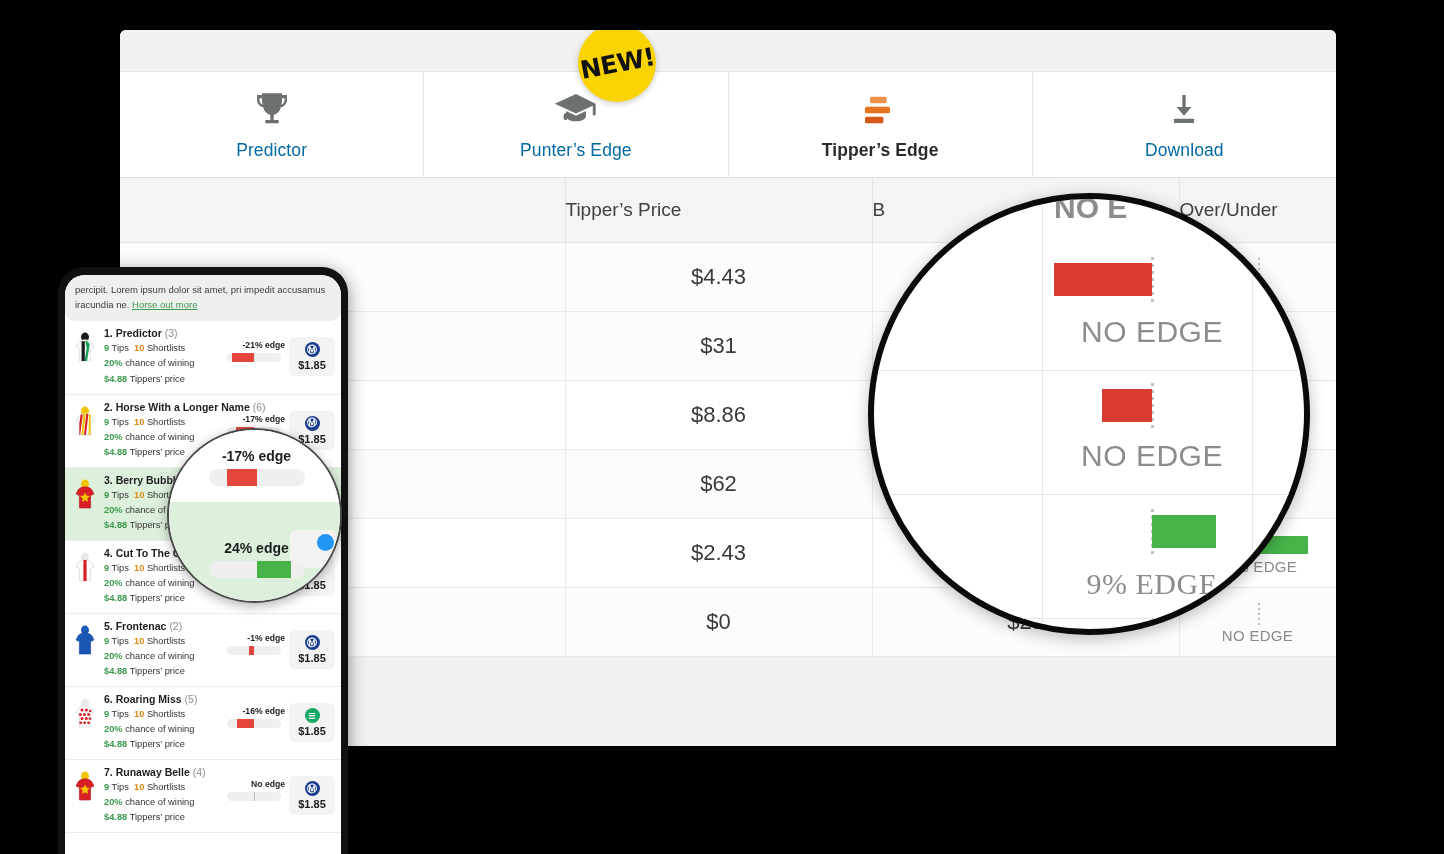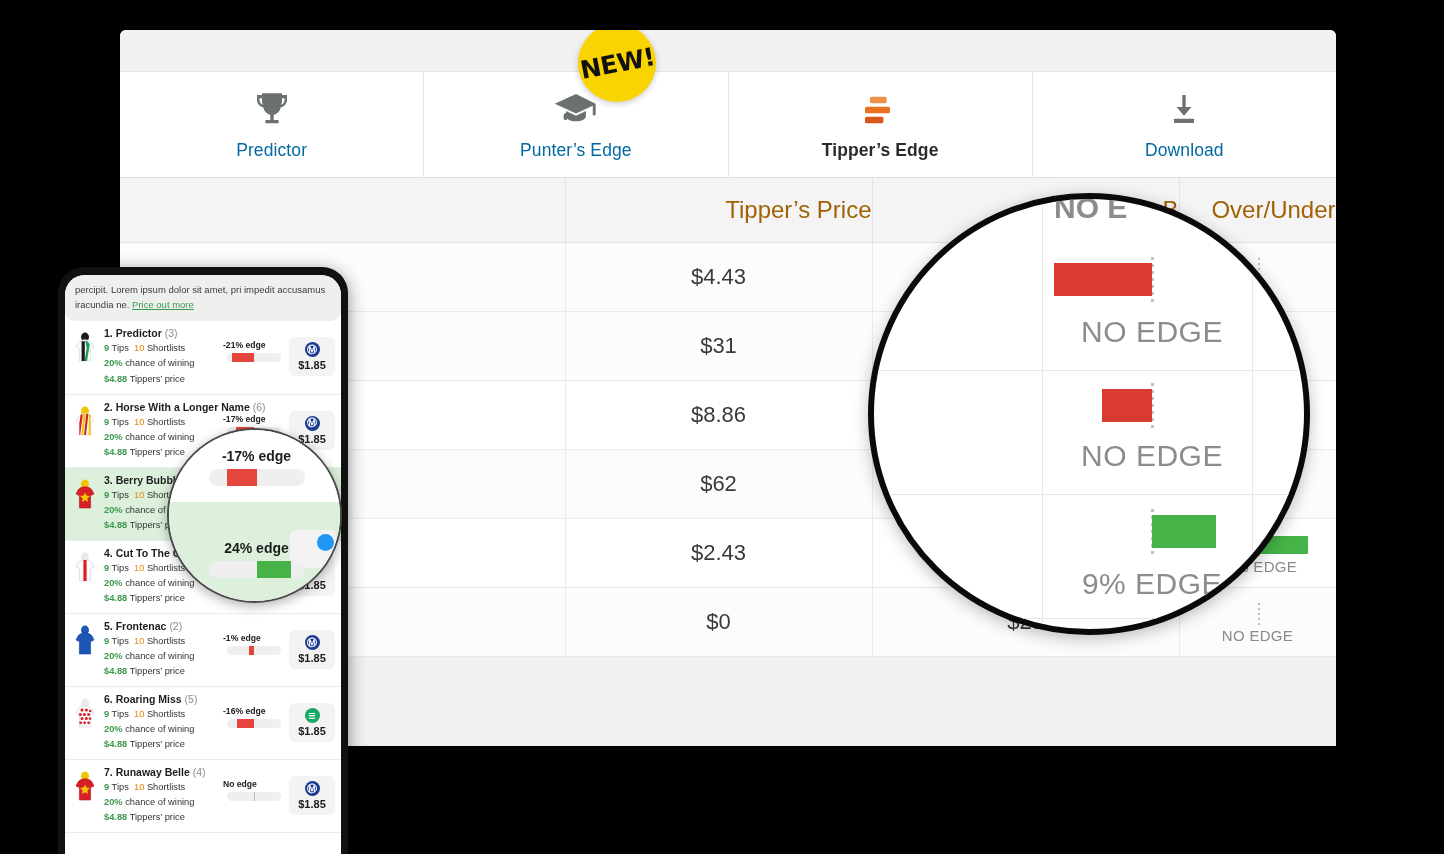--- a/index.html
+++ b/index.html
@@ -61,24 +61,24 @@
 
   
   .tbl { width:100%; border-collapse: collapse; table-layout: fixed; background:#fff; }
   .tbl col.c-blank { width: 445px; }
   .tbl col.c-price { width: 307px; }
   .tbl col.c-book  { width: 307px; }
   .tbl col.c-ou    { width: 157px; }
   .tbl th {
     height: 64px;
     background:#f4f4f4;
-    font-size: 24px; font-weight: normal; color:#a16207;
+    font-size: 19px; font-weight: normal; color:#404040;
     border: 1px solid #e3e3e3;
     border-top: none;
-    text-align:right;
+    text-align:left;
     vertical-align: middle;
   }
   .tbl td {
     height: 69px;
     border: 1px solid #eaeaea;
     text-align:center;
     vertical-align: middle;
     font-size: 22px; color:#3a3a3a;
     background:#fff;
   }
@@ -167,22 +167,22 @@
     position:relative;
   }
   .hrow.hl { background:#ddf0dc; }
   .silk { width: 30px; height: 44px; flex:0 0 30px; display:flex; align-items:center; justify-content:center;}
   .silk svg { display:block; }
   .hmid { flex: 1 1 auto; min-width:0; }
   .hname { font-size: 10.5px; font-weight:bold; color:#1d1d1d; margin-bottom: 2px; white-space:nowrap;}
   .hname .num { color:#8d8d8d; font-weight:normal; }
   .hstat { font-size: 9.3px; color:#333; line-height: 1.62; white-space:nowrap;}
   .hstat .g { color:#3c9a4e; font-weight:bold; }
-  .hstat .o { color:#e08a15; font-weight:normal;text-align:right; }
-  .hedge { flex:0 0 62px; width:62px; padding-top: 13px; text-align:left;}
+  .hstat .o { color:#e08a15; font-weight:bold;text-align:right; }
+  .hedge { flex:0 0 62px; width:62px; padding-top: 13px; text-align:right;}
   .hedge-lbl { font-size: 8.6px; font-weight:bold; color:#222; margin-bottom:3px; white-space:nowrap; }
   .hbar-track {
     position:relative; height:9px; width:54px; margin: 0 auto;
     background:#efefef; border-radius:5px; overflow:hidden;
   }
   .hbar { position:absolute; top:0; height:9px; }
   .hbar.neg { background:#e4453c; right:50%; }
   .hbar.pos { background:#45b348; left:50%; }
   .hbar.none { background:#bdbdbd; width:1px; left:50%; }
   .hbook {
@@ -379,36 +379,36 @@
       </div>
 
       <div class="mag-row" style="top:172px; height:124px;">
         <div class="mag-cellbar-wrap" style="left:178px; top:16px;">
           <div class="mag-dots"></div>
           <div class="mag-bar neg" style="width:50px"></div>
         </div>
         <div class="mag-label" style="left:158px; top:68px;">NO EDGE</div>
       </div>
 
-      <div class="mag-row" style="top:296px; height:124px;">
+      <div class="mag-row" style="top:296px; height:124px;font-family:Liberation Serif, serif;">
         <div class="mag-cellbar-wrap" style="left:178px; top:18px;">
           <div class="mag-dots"></div>
           <div class="mag-bar pos" style="width:64px"></div>
         </div>
         <div class="mag-label" style="left:158px; top:72px;">9% EDGE</div>
       </div>
     </div>
   </div>
 
   <div class="phone">
     <div class="phone-screen">
 
       <div class="notice">
         <span>percipit. Lorem ipsum dolor sit amet, pri impedit accusamus iracundia ne.</span>
-        <a href="#">Price out more</a>
+        <a href="#">Horse out more</a>
       </div>
 
       <div class="hrow">
         <div class="silk">
           <svg width="26" height="34" viewBox="0 0 26 34">
             <ellipse cx="13" cy="5" rx="4" ry="4.4" fill="#1a1a1a"></ellipse>
             <path d="M6 11c1.5-2 4-3.2 7-3.2S18.5 9 20 11l2 4-3.4 1.6V29H7.4V16.6L4 15l2-4z" fill="#fafafa" stroke="#d6d6d6" stroke-width=".7"></path>
             <path d="M9.6 9.3h3.2V29H9.6z" fill="#1a1a1a"></path>
             <path d="M13.3 8.6c2.2.5 3.8 2 4.4 4.2L15 29h-2.4l2-12.8-1.3-7.6z" fill="#17a05a"></path>
           </svg>

